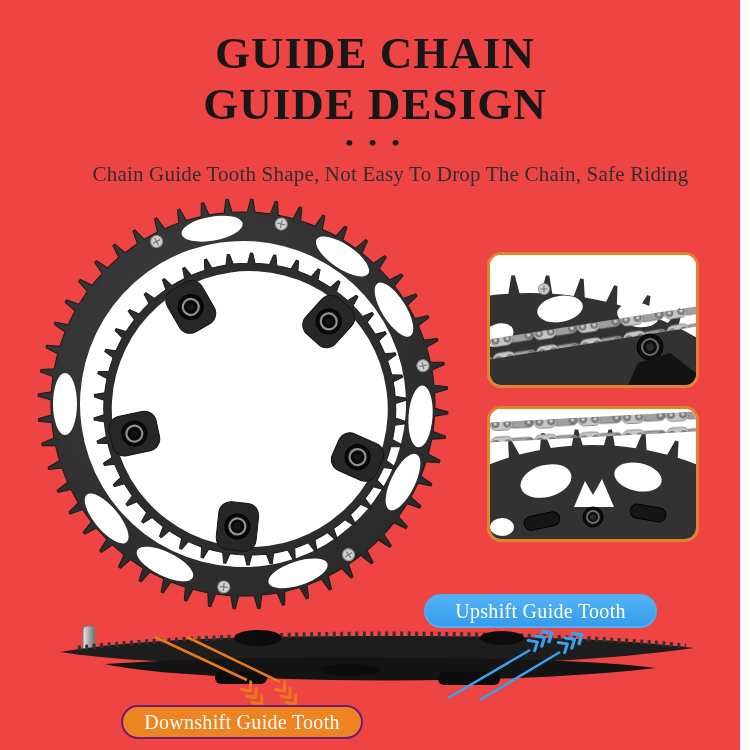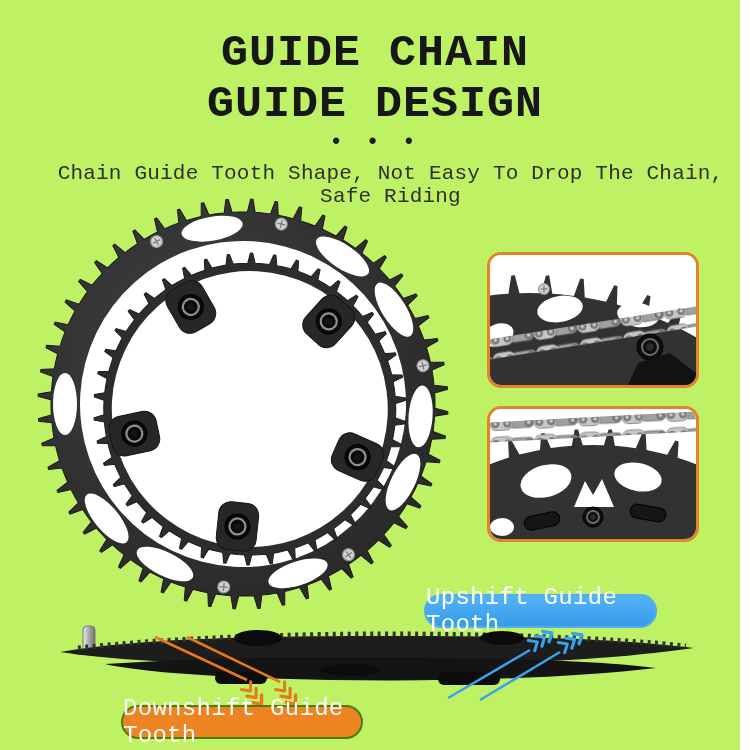--- a/index.html
+++ b/index.html
@@ -1,38 +1,38 @@
 <!DOCTYPE html>
 <html><head>
 <meta charset="utf-8">
 <style>
   html,body{margin:0;padding:0;background:#fff;}
-  .page{position:relative;width:740px;height:750px;background:#bef264;overflow:hidden;
-        font-family:Liberation Mono, monospace;}
+  .page{position:relative;width:740px;height:750px;background:#ef4444;overflow:hidden;
+        font-family:Liberation Serif, serif;}
   
   .hdr{position:absolute;top:28px;left:0;width:750px;text-align:center;}
   .title-line{font-size:45px;line-height:51px;font-weight:700;color:#171717;letter-spacing:1px;}
   .dots{margin-top:6px;font-size:22px;font-weight:700;color:#1b1b1b;letter-spacing:5px;line-height:14px;}
   .subtitle{margin-top:12px;font-size:21px;color:#2f2f2f;letter-spacing:0.2px;margin-left:31px;}
   
   .main-gear{position:absolute;left:25px;top:194px;width:460px;height:424px;}
   
   .card{position:absolute;left:487px;width:212px;height:136px;border:3px solid #e5832a;
         border-radius:14px;background:#fff;overflow:hidden;box-sizing:border-box;}
   .card.c1{top:252px;} .card.c2{top:406px;}
   .card svg{display:block;}
   
   .side{position:absolute;left:50px;top:616px;width:650px;height:134px;}
   
   .pill{position:absolute;display:flex;align-items:center;justify-content:center;
-        color:#fff;font-size:24px;letter-spacing:0.3px;box-sizing:border-box;z-index:5;}
+        color:#fff;font-size:20px;letter-spacing:0.3px;box-sizing:border-box;z-index:5;}
   .pill.up{left:424px;top:594px;width:233px;height:34px;border-radius:17px;
            background:linear-gradient(#55b2f4,#349ceb);border:2px solid #4fadf2;}
   .pill.down{left:121px;top:705px;width:242px;height:34px;border-radius:17px;
-           background:#ee8321;border:2px solid #4d7c0f;}
+           background:#ee8321;border:2px solid #701a75;}
 </style>
 </head>
 <body>
 
 <div class="page">
 
   <div class="hdr">
     <div class="title-line">GUIDE CHAIN</div>
     <div class="title-line">GUIDE DESIGN</div>
     <div class="dots">• • •</div>

